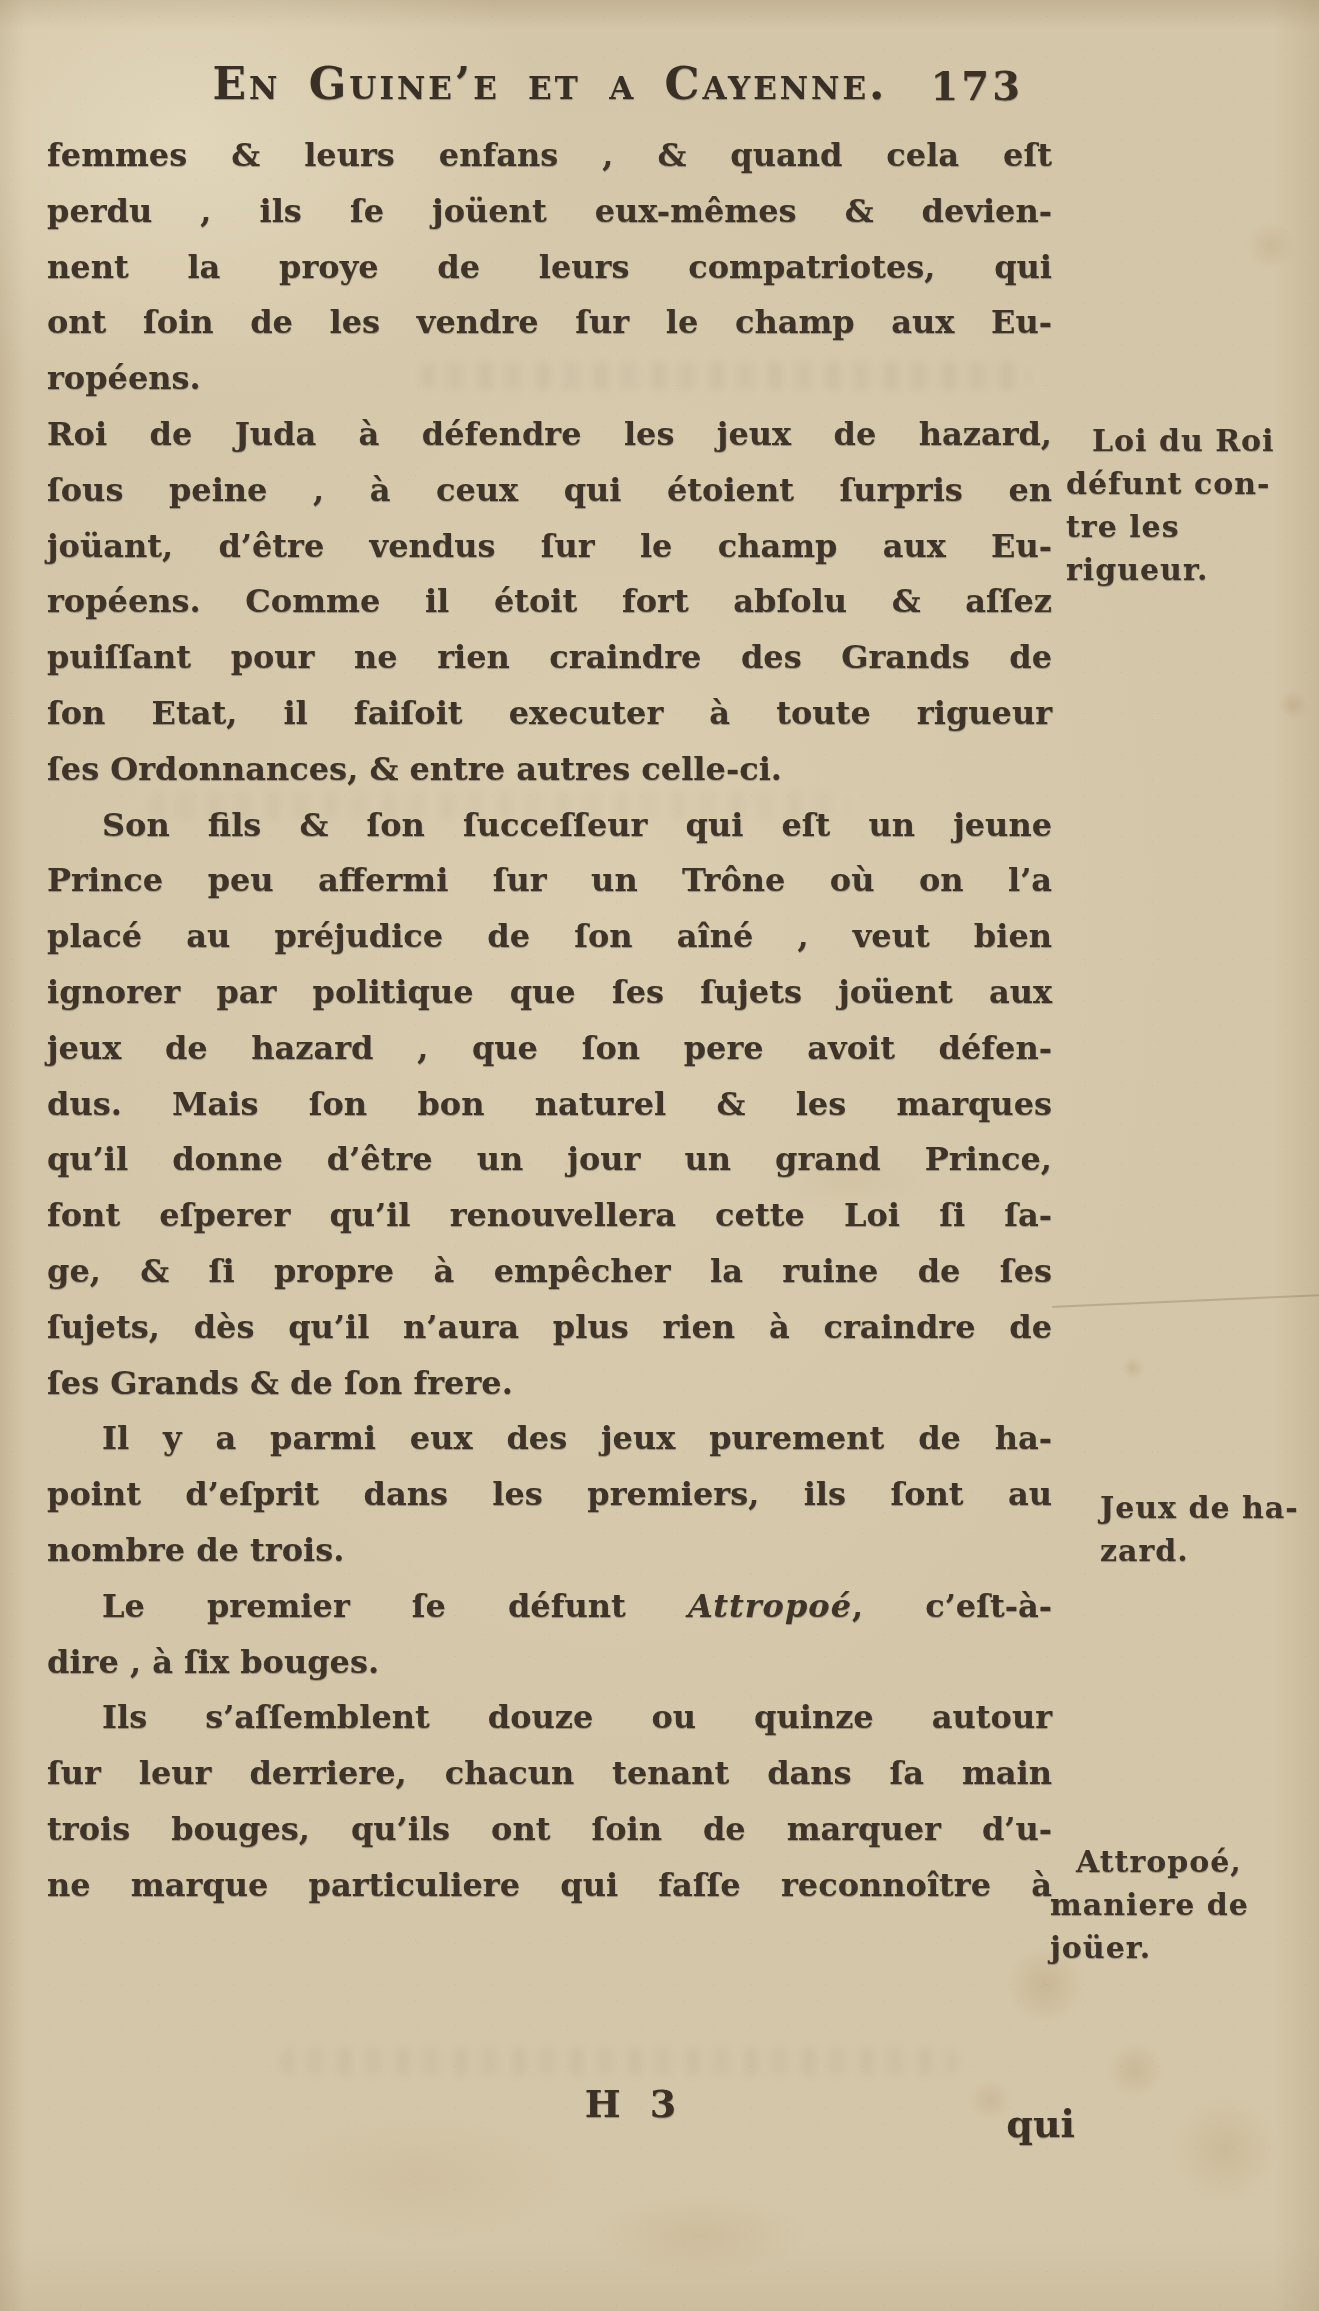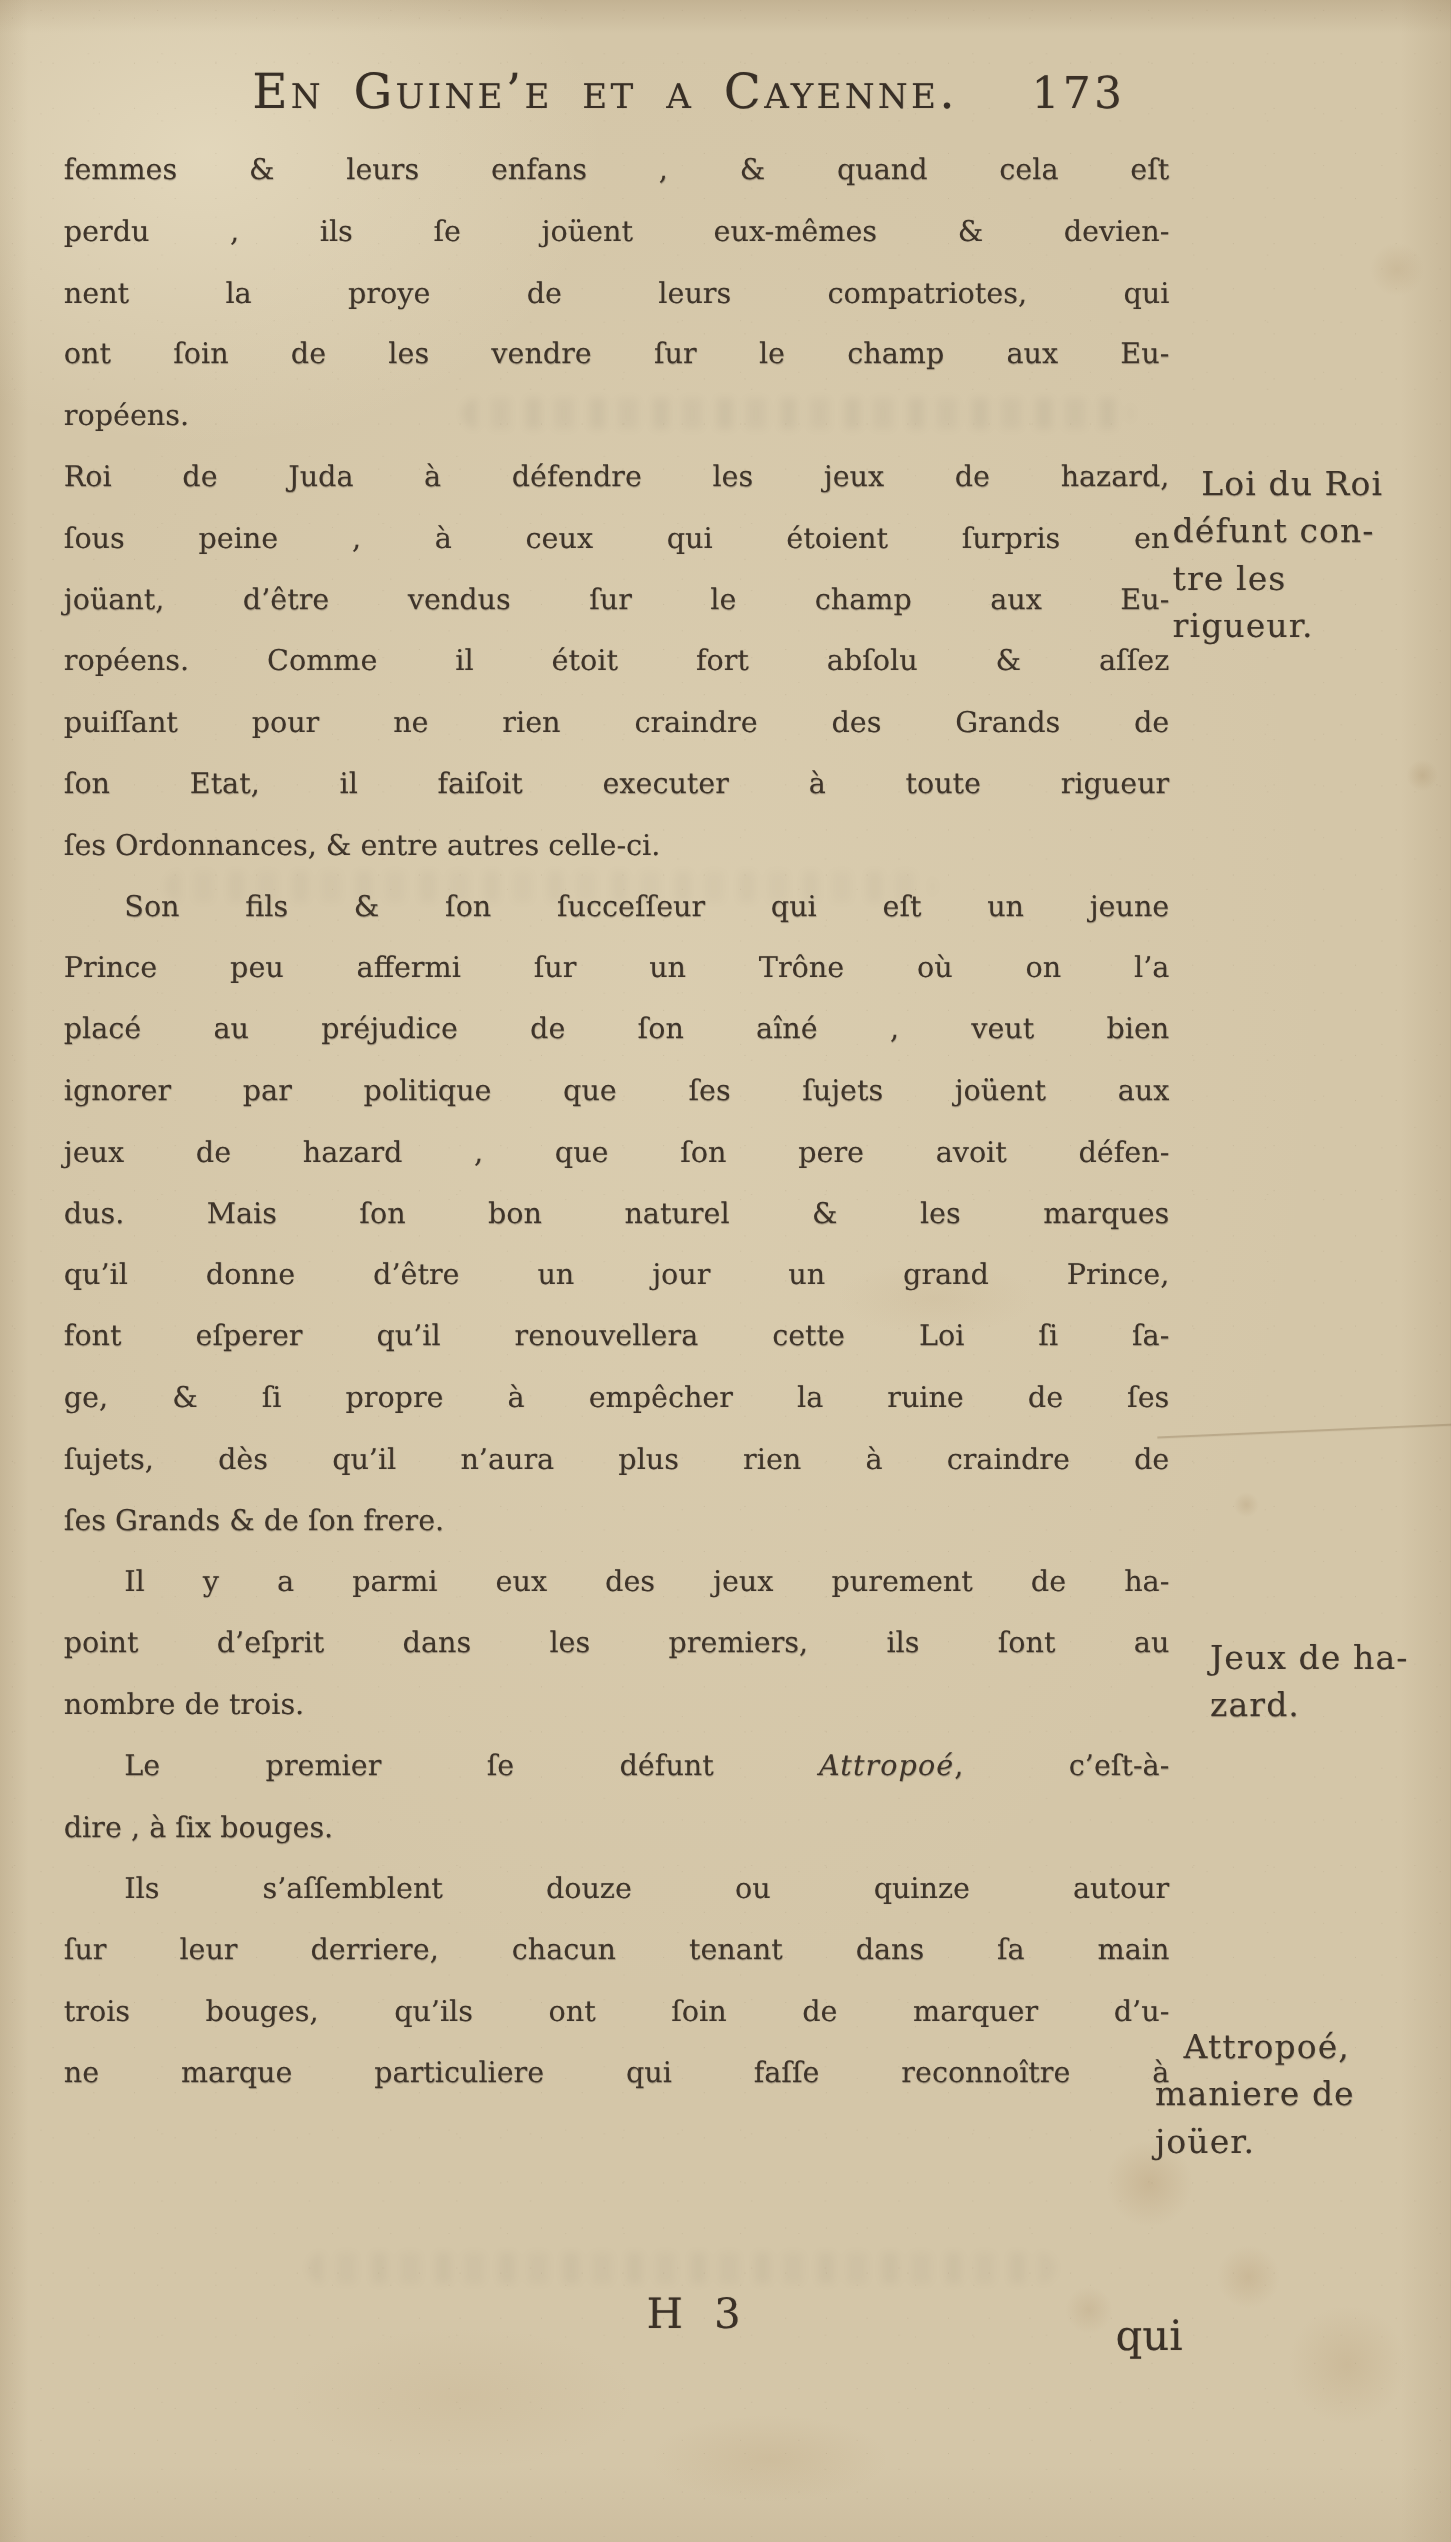--- a/index.html
+++ b/index.html
@@ -31,22 +31,22 @@
   .running-title {
     display:block; width:880px; padding-left:52px; box-sizing:content-box;
     text-align:center; font-variant:small-caps;
     font-size:44px; letter-spacing:3px; word-spacing:10px; color:#382f26;
     white-space:nowrap;
   }
   .page-number { position:absolute; right:40px; top:4px; font-size:40px; letter-spacing:3px; }
 
   
   .textblock {
-    position:absolute; left:58px; top:128px; width:1005px;
-    font-size:26px; line-height:55.8px; color:#3e342a;
+    position:absolute; left:47px; top:128px; width:1005px;
+    font-size:32px; line-height:55.8px; color:#3e342a;
   }
   .line { text-align:justify; text-align-last:justify; }
   .line.ind { text-indent:55px; }
   .line.nj { text-align-last:left; }
   .line em { font-style:italic; letter-spacing:1px; }
 
   
   .sigline { position:absolute; left:58px; top:2081px; width:1005px; height:56px; font-size:38px; }
   .sigmark { position:absolute; left:50%; transform:translateX(calc(-50% + 70px)); word-spacing:16px; }
   .catchword { position:absolute; right:-12px; top:20px; }
@@ -83,21 +83,21 @@
     background-image:
       radial-gradient(circle 1.2px at 30% 40%, rgba(118,98,70,.45), transparent 60%),
       radial-gradient(circle 1px   at 70% 20%, rgba(118,98,70,.38), transparent 60%),
       radial-gradient(circle 1.4px at 20% 80%, rgba(118,98,70,.30), transparent 60%);
     background-size:37px 41px, 53px 47px, 67px 61px;
   }
 </style>
 </head>
 <body>
 
-<div class="scan" style="background-color: rgb(212, 198, 168); color: rgb(59, 49, 39);">
+<div class="scan" style="background-color: rgb(212, 198, 168); color: rgb(59, 49, 39); font-weight: bold;">
 
   <div class="st st1"></div>
   <div class="st st2"></div>
   <div class="st st3"></div>
   <div class="crease"></div>
 
   <header class="pagehead">
     <span class="running-title">En Guine’e et a Cayenne.</span>
     <span class="page-number">173</span>
   </header>

